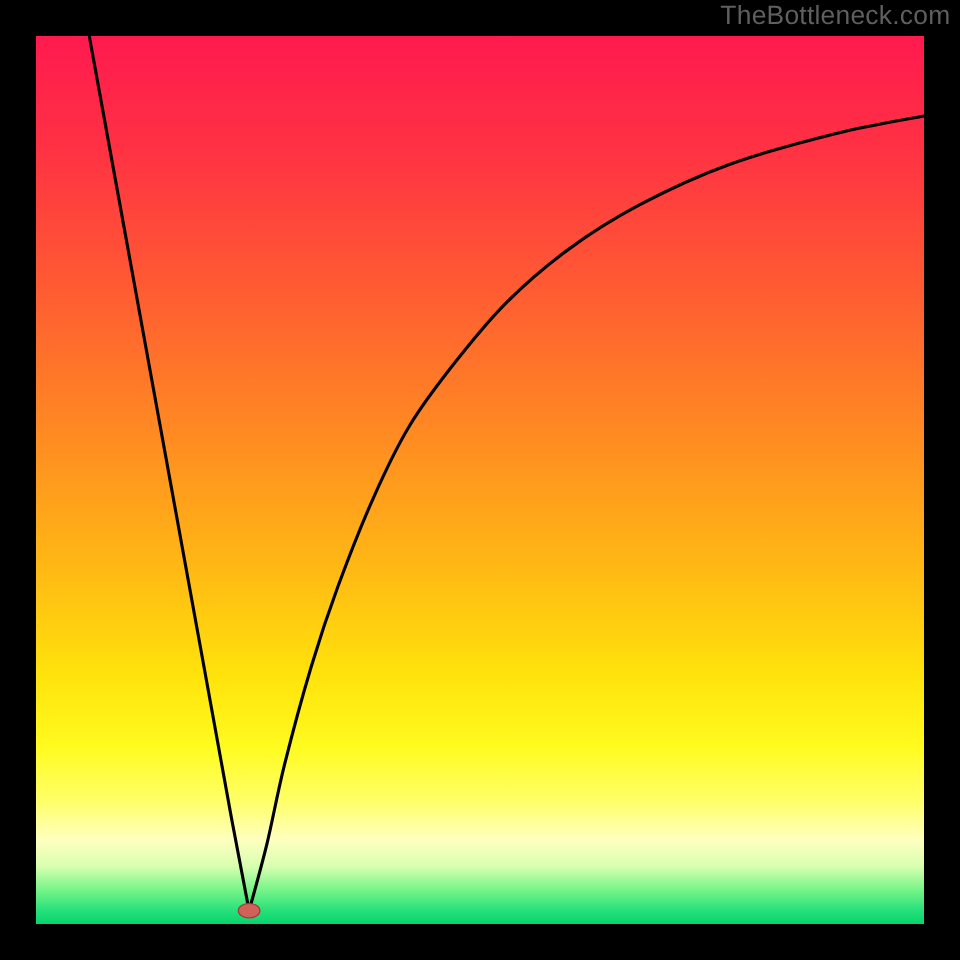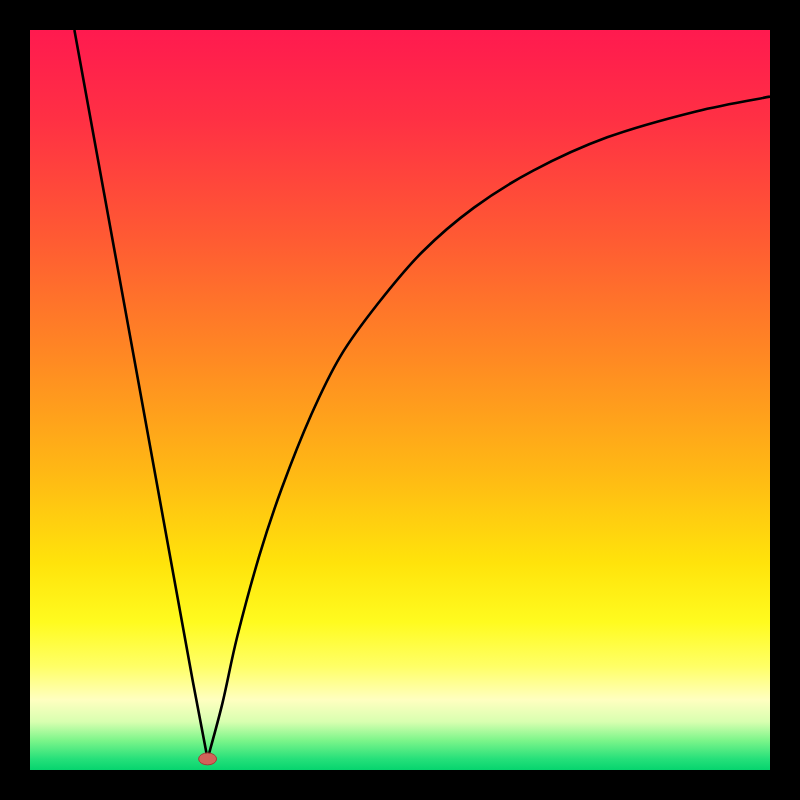--- a/index.html
+++ b/index.html
@@ -38,20 +38,21 @@
     display: block;
     width: 740px;
     height: 740px;
   }
 </style>
 </head>
 <body>
 
 <div class="frame">
 
+  <div class="watermark">TheBottleneck.com</div>
 
   <div class="plot-area">
     <svg viewBox="0 0 740 740">
       <defs>
         <linearGradient id="bg-grad" x1="0" y1="0" x2="0" y2="1">
         <stop offset="0%" stop-color="#ff1a4f"></stop>
             <stop offset="12%" stop-color="#ff3044"></stop>
             <stop offset="28.000000000000004%" stop-color="#ff5a33"></stop>
             <stop offset="45%" stop-color="#ff8b22"></stop>
             <stop offset="60%" stop-color="#ffb914"></stop>

